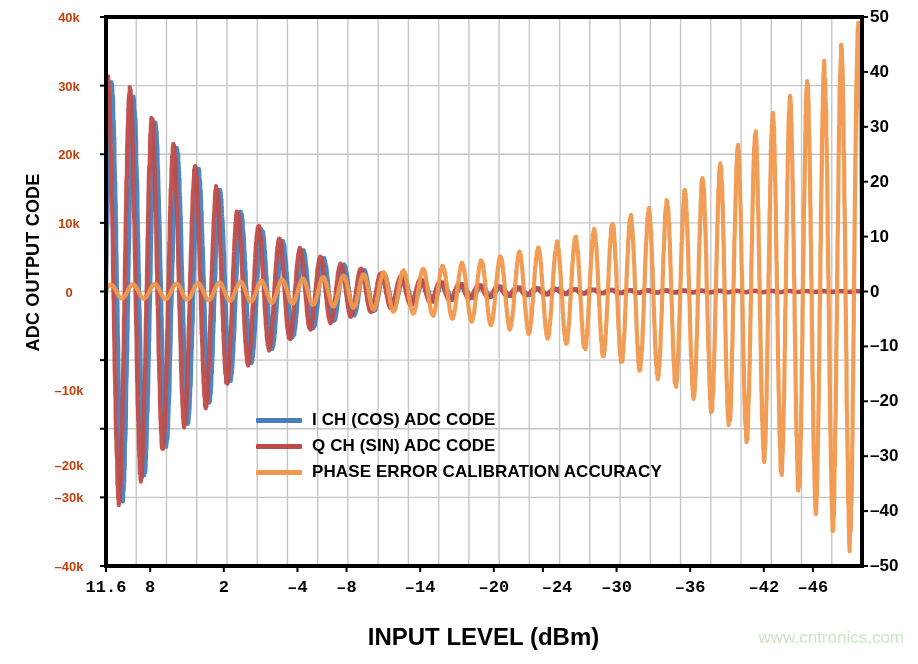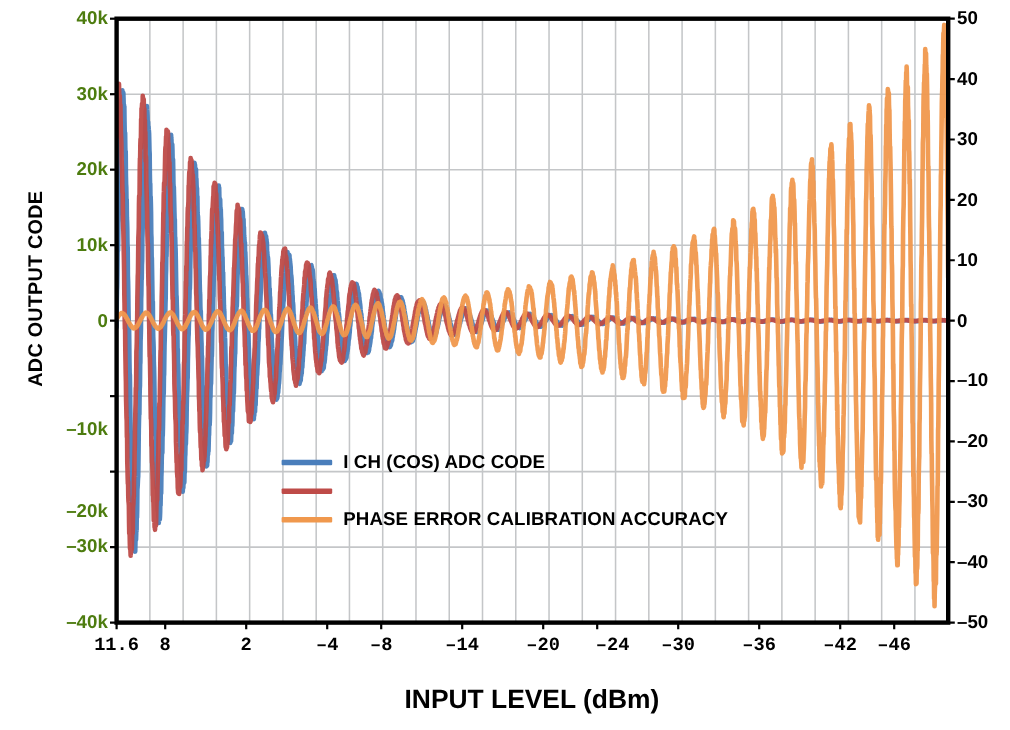--- a/index.html
+++ b/index.html
@@ -24,22 +24,22 @@
   }
   .watermark{
     position:absolute;
     right:14px; top:628px;
     font-size:17px;color:#c9e7c1;
     font-family:"Liberation Sans",sans-serif;
   }
   .tick-y-left{
     position:absolute;
     right:0; width:58px;
-    text-align:right;
-    font-size:17px;font-weight:bold;color:#4d7c0f;
+    text-align:center;
+    font-size:13px;font-weight:bold;color:#c2410c;
     transform:translateY(-50%);
   }
   .tick-y-right{
     position:absolute;
     left:0; width:58px;
     text-align:left;
     font-size:17px;font-weight:bold;color:#000;
     transform:translateY(-50%);
   }
   .tick-x{
@@ -193,20 +193,22 @@
       <div class="tick-x" style="left: 812.909px;">–46</div>
     </div>
 
   <div class="legend">
     <div class="legend-row">
       <span class="legend-swatch" style="background: rgb(74, 126, 187);"></span>
       <span class="legend-text">I CH (COS) ADC CODE</span>
     </div>
     <div class="legend-row">
       <span class="legend-swatch" style="background: rgb(190, 75, 72);"></span>
+      <span class="legend-text">Q CH (SIN) ADC CODE</span>
     </div>
     <div class="legend-row">
       <span class="legend-swatch" style="background: rgb(240, 152, 77);"></span>
       <span class="legend-text">PHASE ERROR CALIBRATION ACCURACY</span>
     </div>
   </div>
 
+  <div class="watermark">www.cntronics.com</div>
 </div>
 
 </body></html>

